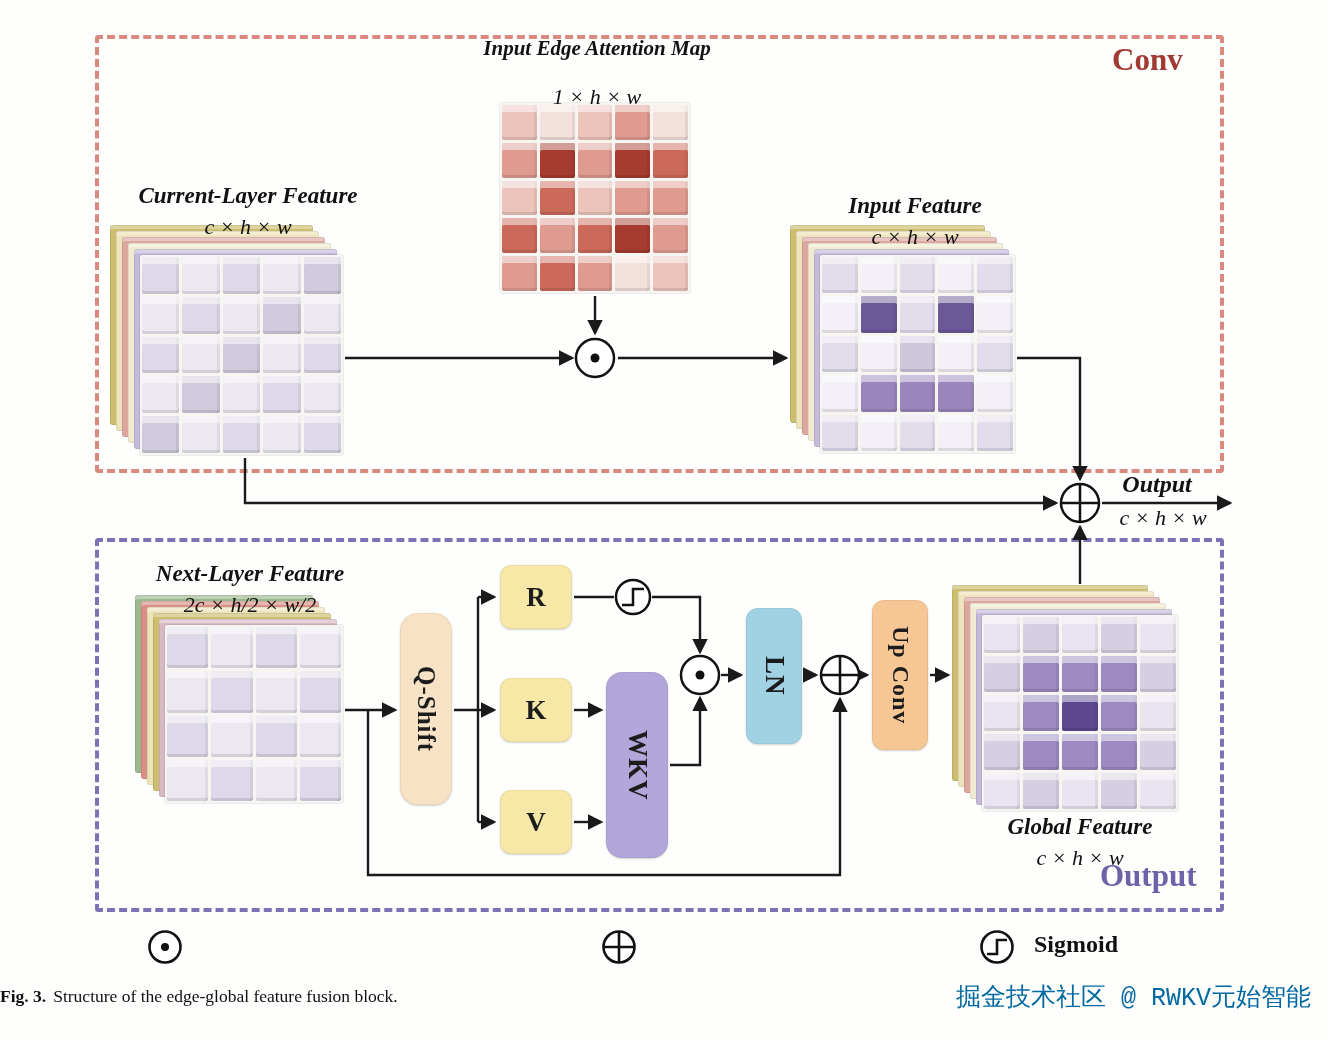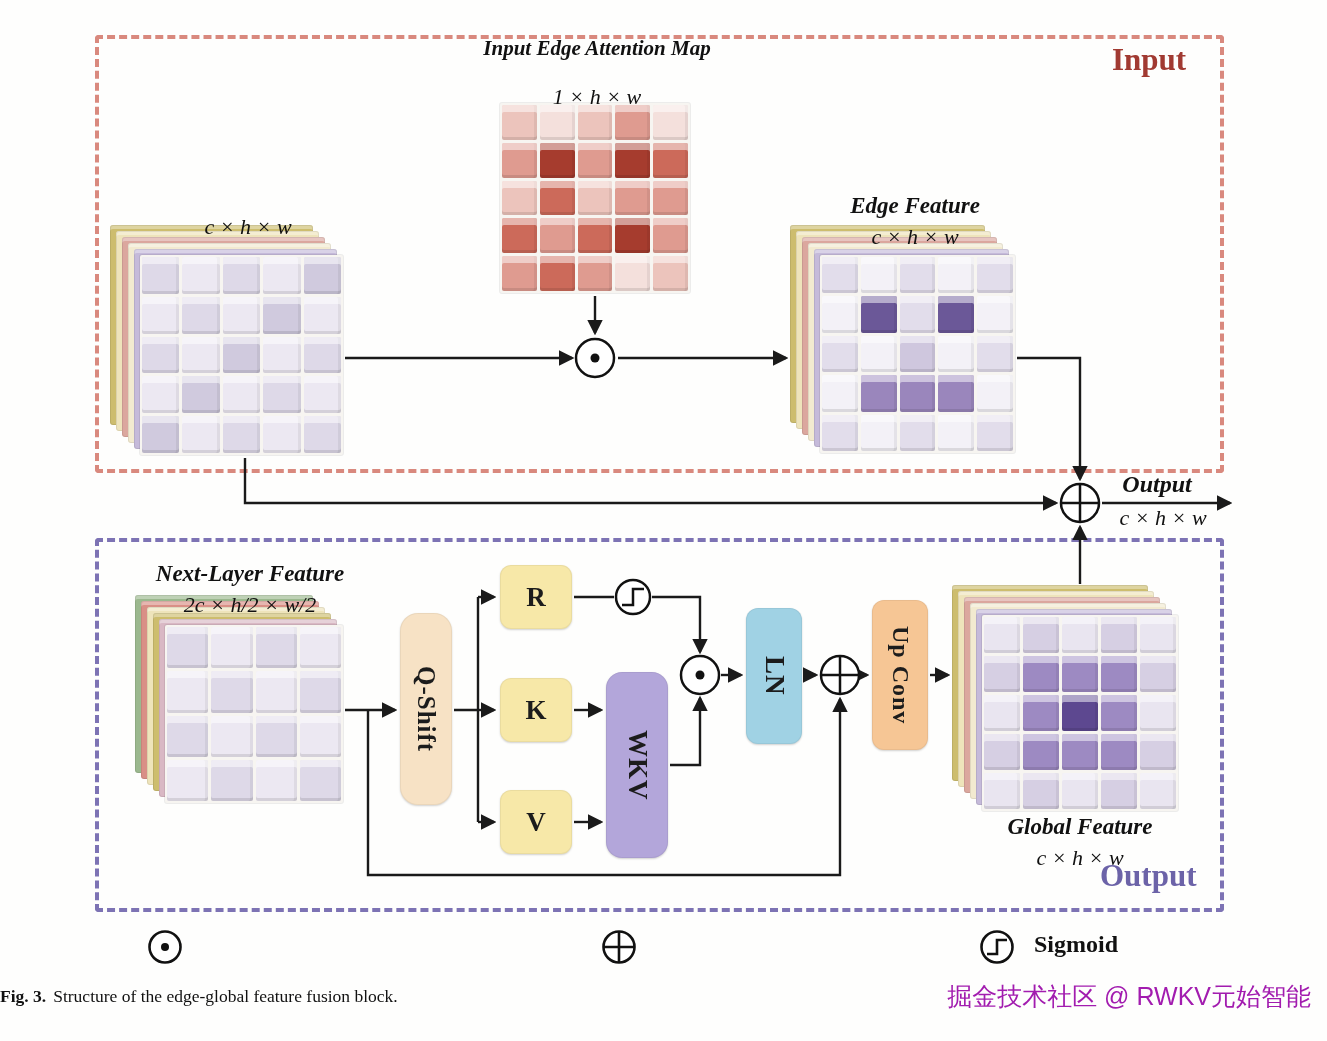--- a/index.html
+++ b/index.html
@@ -69,38 +69,39 @@
   #legend-add-icon  { left:600px; top:928px; }
   #legend-sig-icon  { left:978px; top:928px; }
   .legend-text { position:absolute; font-weight:bold; font-size:24px; white-space:nowrap; z-index:6; }
   #legend-mult-text { left:190px;  top:932px; }
   #legend-add-text  { left:652px;  top:932px; }
   #legend-sig-text  { left:1034px; top:931px; }
 
   #caption { position:absolute; left:0; right:0; top:986px; text-align:left; font-size:17.5px; z-index:6; }
   .cap-fig { font-weight:bold; margin-right:7px; }
 
-  #watermark { position:absolute; right:16px; top:980px; font-family:Liberation Sans, sans-serif;
-               font-size:25px; color:#a21caf; z-index:7; white-space:nowrap; }
+  #watermark { position:absolute; right:16px; top:980px; font-family:Liberation Mono, monospace;
+               font-size:25px; color:#0369a1; z-index:7; white-space:nowrap; }
 </style>
 </head>
 <body>
 
 <div id="stage">
 
   <div id="edge-box" class="dashed-box"></div>
   <div id="global-box" class="dashed-box"></div>
 
-  <div id="edge-label" class="sec-label">Input</div>
+  <div id="edge-label" class="sec-label">Conv</div>
   <div id="global-label" class="sec-label">Output</div>
 
   <div id="attn-title" class="feat-title">Input Edge Attention Map</div>
   <div id="attn-dims" class="dims">1 × h × w</div>
+  <div id="cur-title" class="feat-title">Current-Layer Feature</div>
   <div id="cur-dims" class="dims">c × h × w</div>
-  <div id="edgef-title" class="feat-title">Edge Feature</div>
+  <div id="edgef-title" class="feat-title">Input Feature</div>
   <div id="edgef-dims" class="dims">c × h × w</div>
 
   <div id="output-label" class="feat-title">Output</div>
   <div id="output-dims" class="dims">c × h × w</div>
 
   <div id="next-title" class="feat-title">Next-Layer Feature</div>
   <div id="next-dims" class="dims">2c × h/2 × w/2</div>
   <div id="globf-title" class="feat-title">Global Feature</div>
   <div id="globf-dims" class="dims">c × h × w</div>
 

